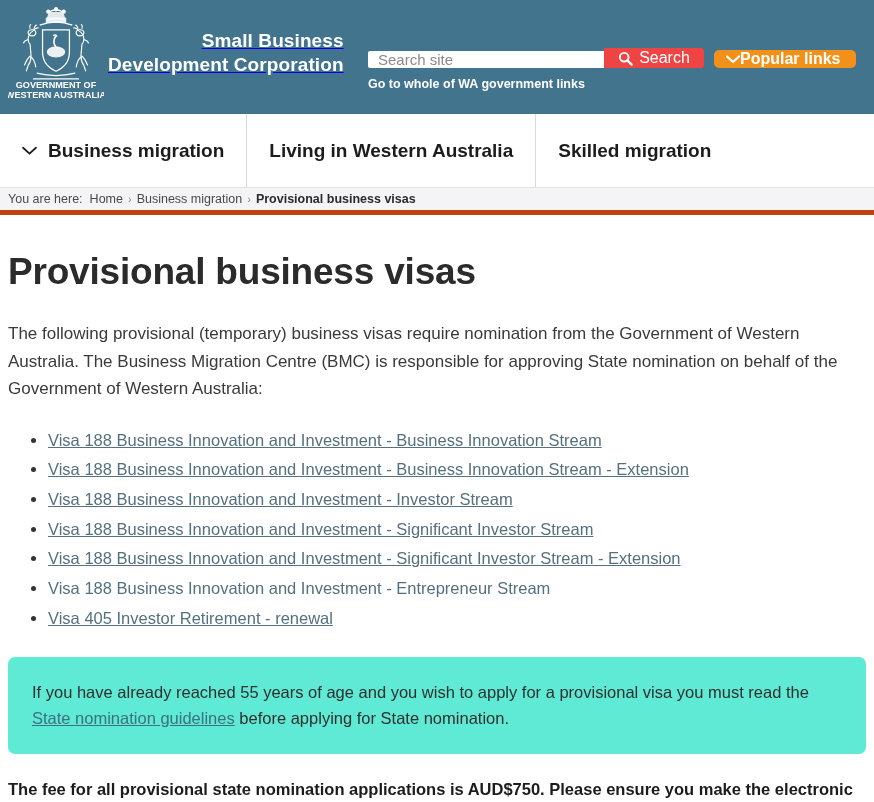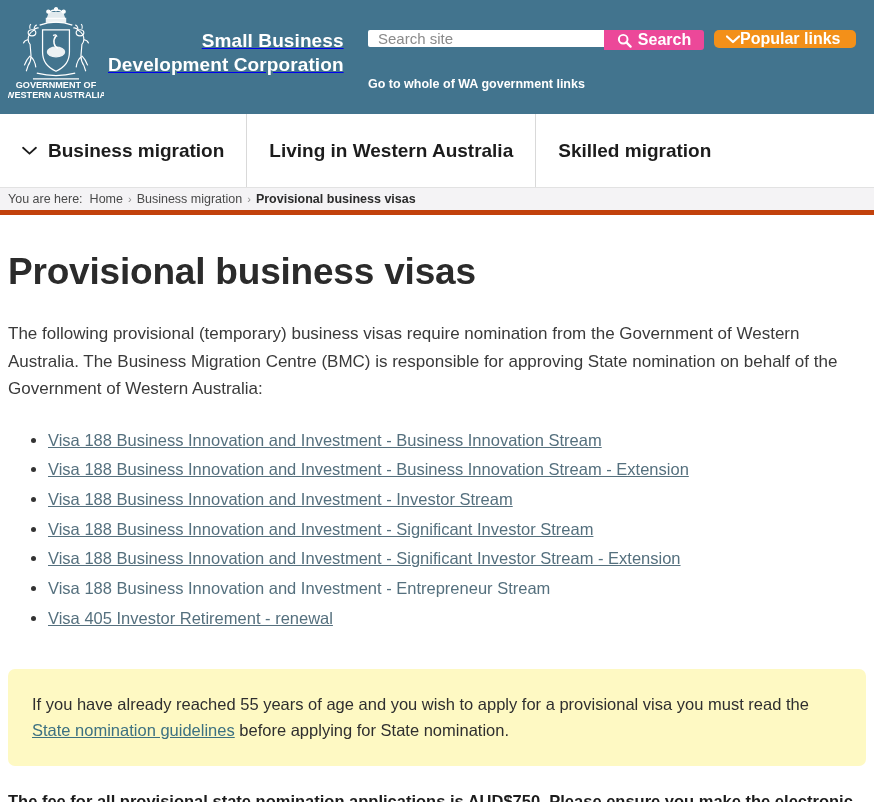--- a/index.html
+++ b/index.html
@@ -40,41 +40,41 @@
     letter-spacing: .1px;
   }
   .brand-name span { display: block; text-align: right; }
 
   .search-zone {
     position: absolute;
     left: 368px;
     top: 30px;
     width: 498px;
   }
-  .search-row { display: flex; align-items: flex-start; height: 38px; }
+  .search-row { display: flex; align-items: flex-end; height: 38px; }
   .search-input {
     width: 236px;
     border: none;
     outline: none;
     background: #ffffff;
     font-family: "Liberation Sans", sans-serif;
     font-size: 15px;
     color: #333;
     padding: 0 10px;
     border-radius: 2px 0 0 2px;
   }
   .search-input::placeholder { color: #8a8a8a; }
   .search-btn {
     width: 100px;
     border: none;
-    background: #ec4899;
+    background: #ef4444;
     color: #ffffff;
     font-family: "Liberation Sans", sans-serif;
     font-size: 16px;
-    font-weight: bold;
+    font-weight: normal;
     cursor: pointer;
     display: flex;
     align-items: center;
     justify-content: center;
     gap: 6px;
     border-radius: 0 3px 3px 0;
   }
   .popular-btn {
     margin-left: 10px;
     padding: 0 16px 0 12px;
@@ -172,22 +172,22 @@
     text-decoration: underline;
     cursor: pointer;
   }
   .visa-plain {
     color: #55707E;
     text-decoration: none;
     margin-top: 44px;
   }
 
   .callout {
-    margin-top: 36px;
-    background: #fef9c3;
+    margin-top: 24px;
+    background: #5eead4;
     border-radius: 7px;
     padding: 22px 20px 23px 24px;
     font-size: 16.5px;
     line-height: 1.6;
     color: #2f2f2f;
     max-width: 862px;
   }
   .callout-link {
     color: #3d7181;
     text-decoration: underline;

